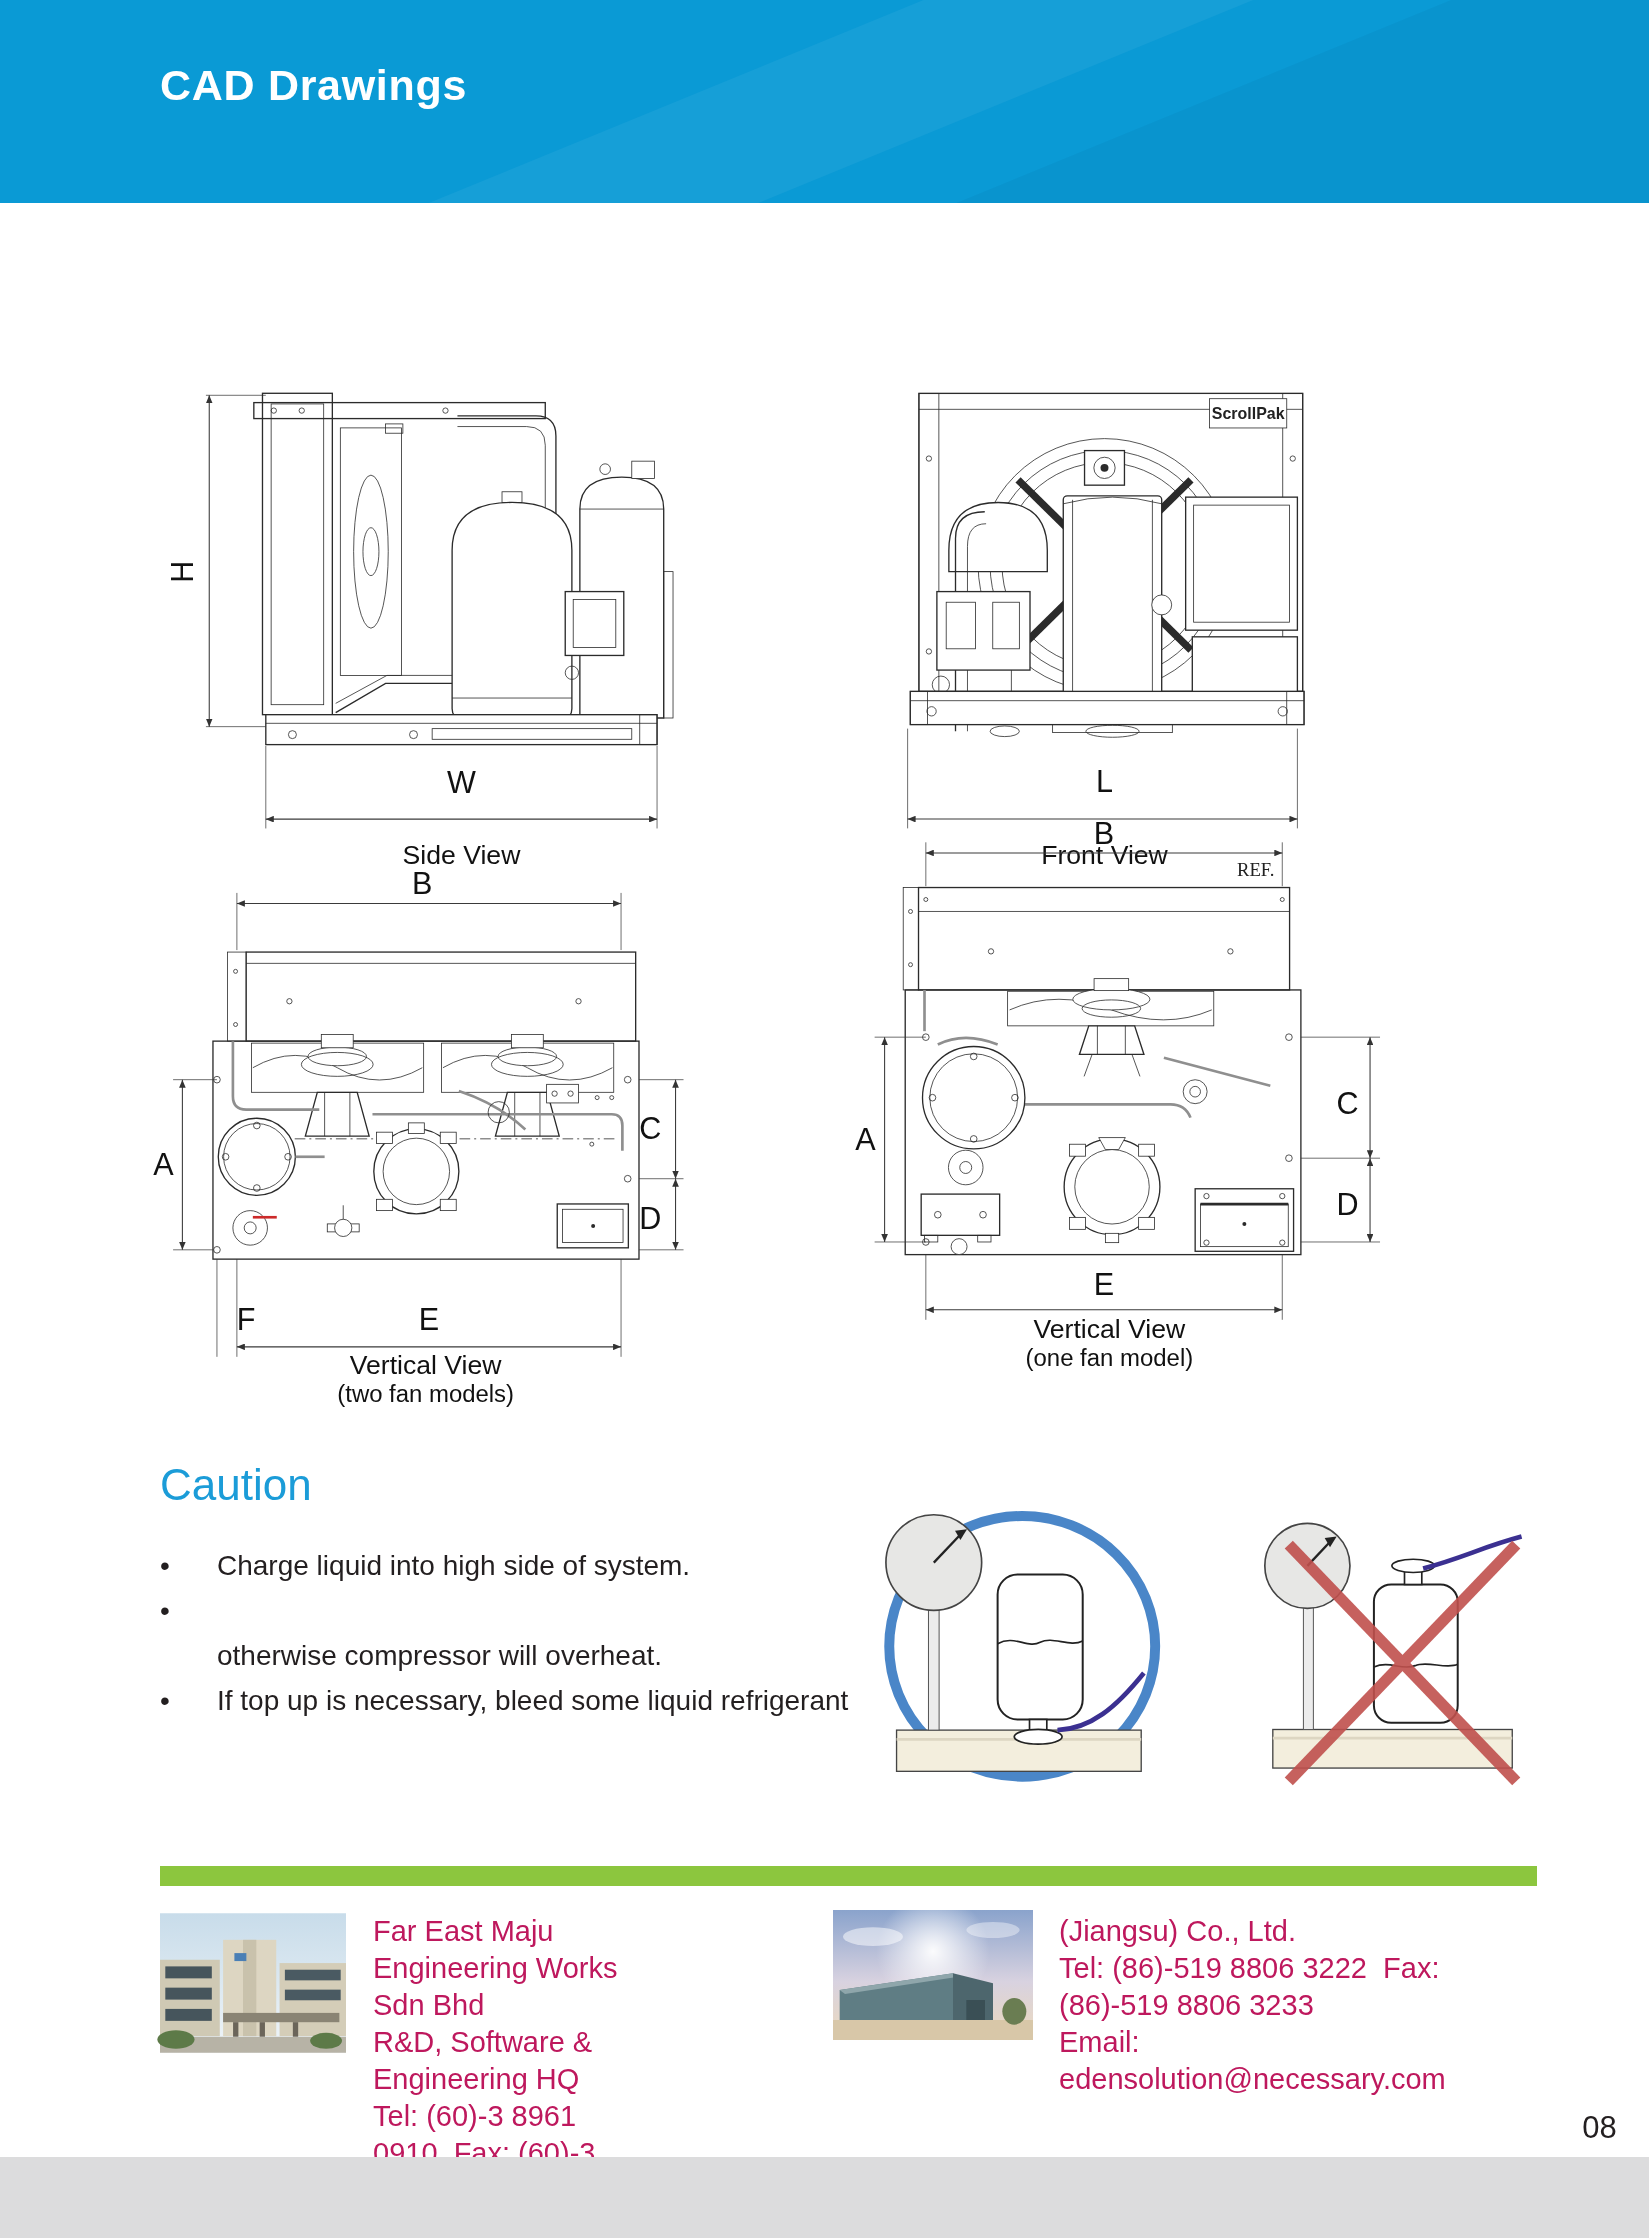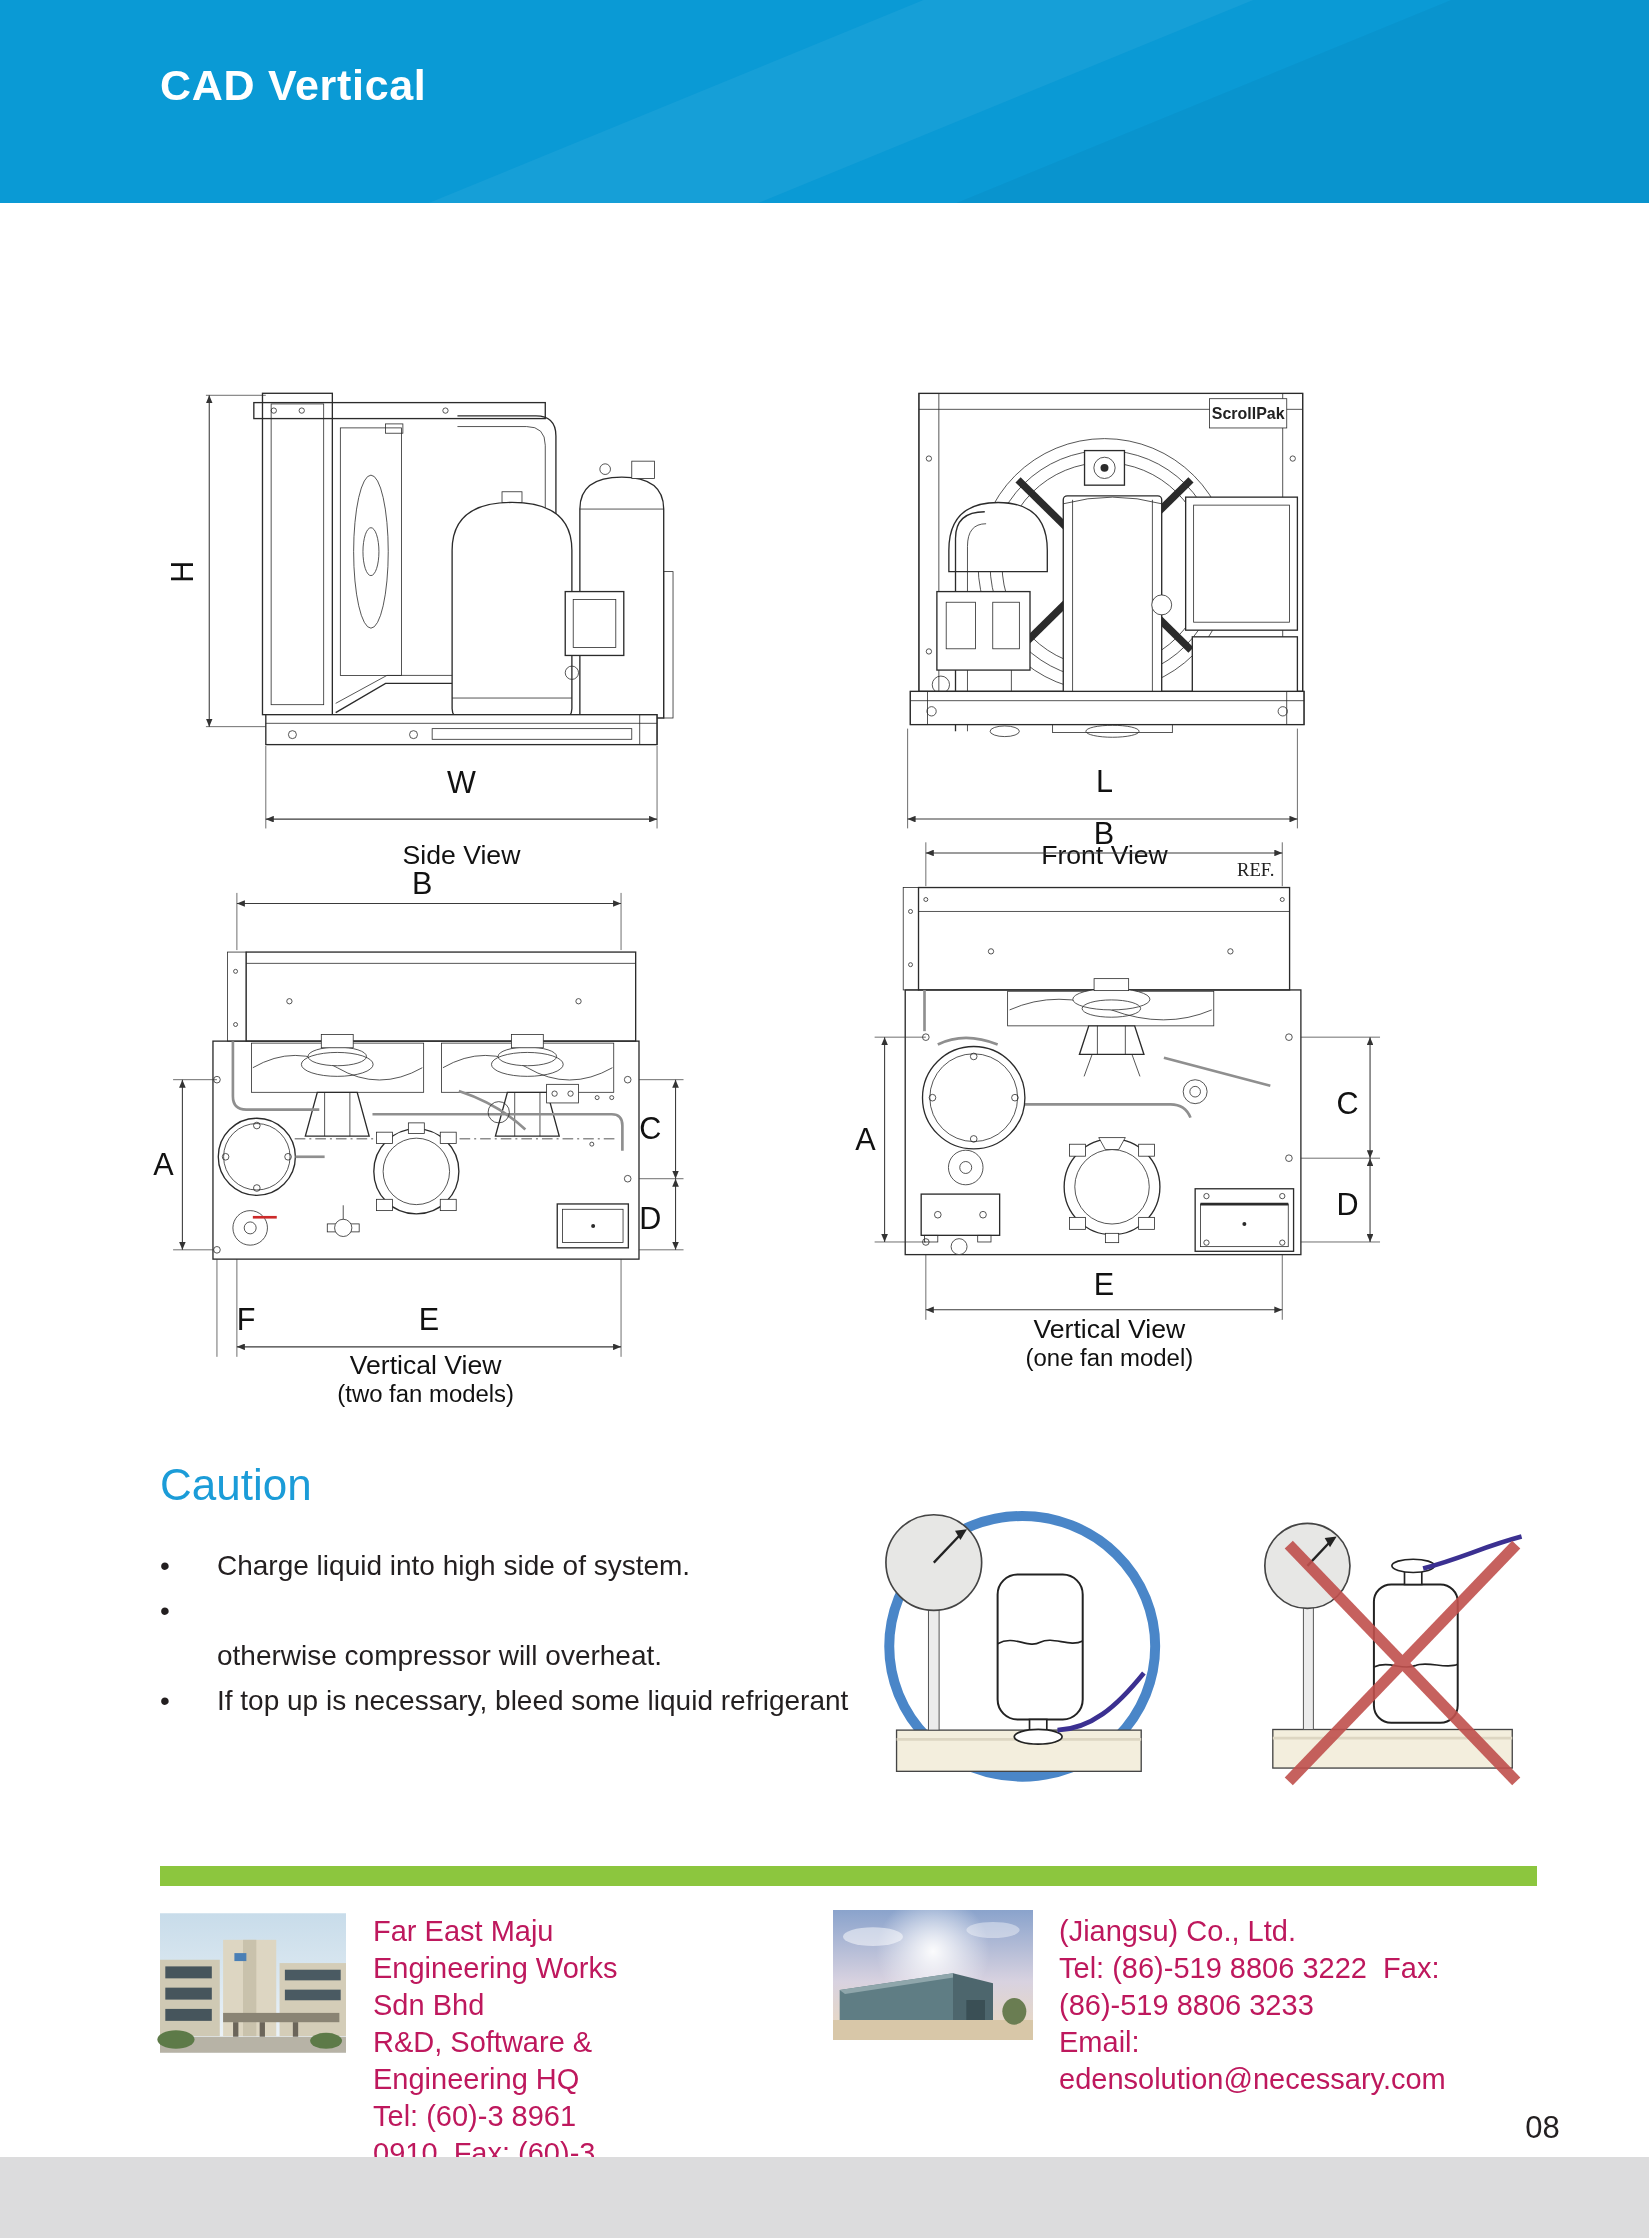--- a/index.html
+++ b/index.html
@@ -34,32 +34,32 @@
   .caution-list{position:absolute;left:160px;top:1543px;width:705px;}
   .caution-line{display:flex;height:45px;align-items:center;font-size:28px;color:#231f20;}
   .caution-bullet{width:25px;flex:0 0 25px;}
   .caution-text{white-space:pre-wrap;margin-left:32px;}
 
   
   .green-bar{position:absolute;left:160px;top:1866px;width:1377px;height:20px;background:#8cc63e;}
   .footer-block{position:absolute;top:1910px;}
   .ft-lines{position:absolute;top:2.7px;}
   .ft-line{font-size:29px;color:#be185d;line-height:37px;white-space:pre-wrap;}
-  .page-number{position:absolute;left:1496px;top:2110px;width:93px;text-align:center;font-size:31px;color:#231f20;}
+  .page-number{position:absolute;left:1553px;top:2110px;width:93px;text-align:center;font-size:31px;color:#231f20;}
   .bottom-bar{position:absolute;left:0;top:2157px;width:1649px;height:82px;background:#dcdcdd;}
 </style>
 </head>
 <body>
 
 <div id="page">
 
   <div class="header">
     <div class="band1"></div>
     <div class="band2"></div>
-    <div class="header-title">CAD Vertical</div>
+    <div class="header-title">CAD Drawings</div>
   </div>
 
   <svg style="left:166px;top:372px" width="519" height="519" viewBox="0 0 780 780">
     <defs>
       <marker id="sv1a" orient="auto-start-reverse" markerUnits="userSpaceOnUse" markerWidth="14" markerHeight="10" refX="12" refY="5">
           <path d="M0 0 L12 5 L0 10 Z" fill="#333"></path>
         </marker>
       <pattern id="sv1dots" width="30" height="32" patternUnits="userSpaceOnUse">
         <circle cx="9" cy="9" r="4.2" fill="none" stroke="#2b2b2b" stroke-width="1.3"></circle>
         <circle cx="24" cy="25" r="4.2" fill="none" stroke="#2b2b2b" stroke-width="1.3"></circle>

